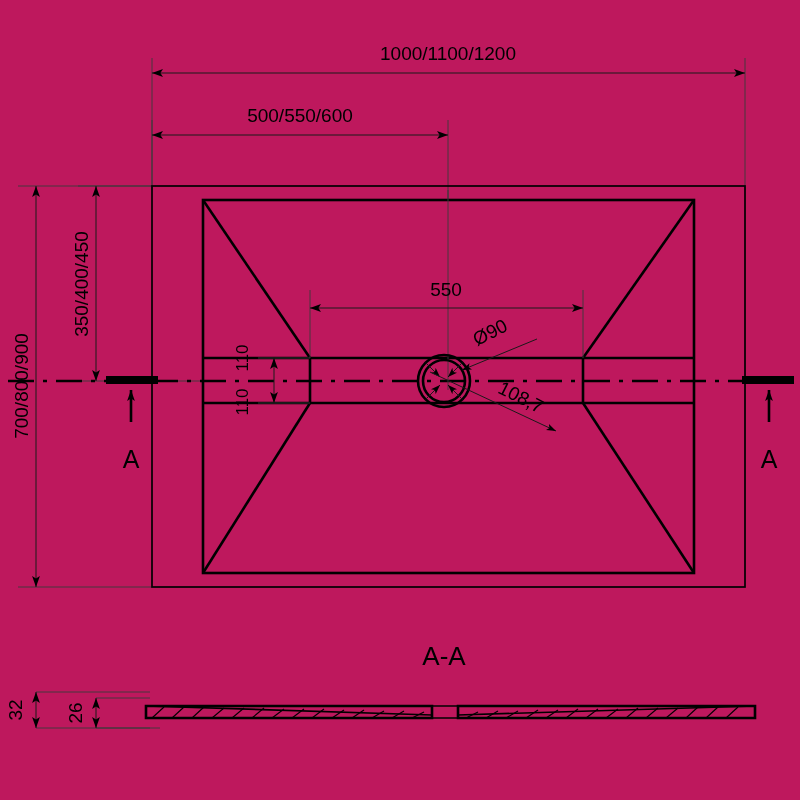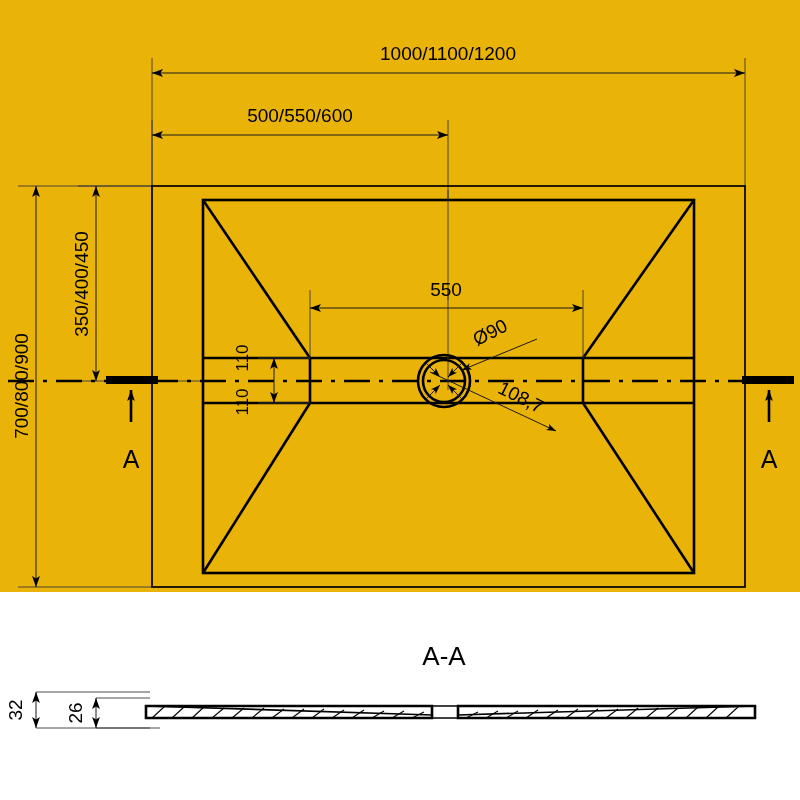--- a/index.html
+++ b/index.html
@@ -10,22 +10,22 @@
   }
   body {
     width: 800px;
     height: 800px;
     overflow: hidden;
     font-family: "Liberation Sans", sans-serif;
   }
   #drawing-root {
     position: relative;
     width: 800px;
-    height: 592px;
-    background: #eab308;
+    height: 800px;
+    background: #be185d;
     text-decoration: underline;
   }
   svg#tech-drawing {
     display: block;
     width: 800px;
     height: 800px;
   }
   .dim-text {
     font-family: "Liberation Sans", sans-serif;
     font-size: 19px;

